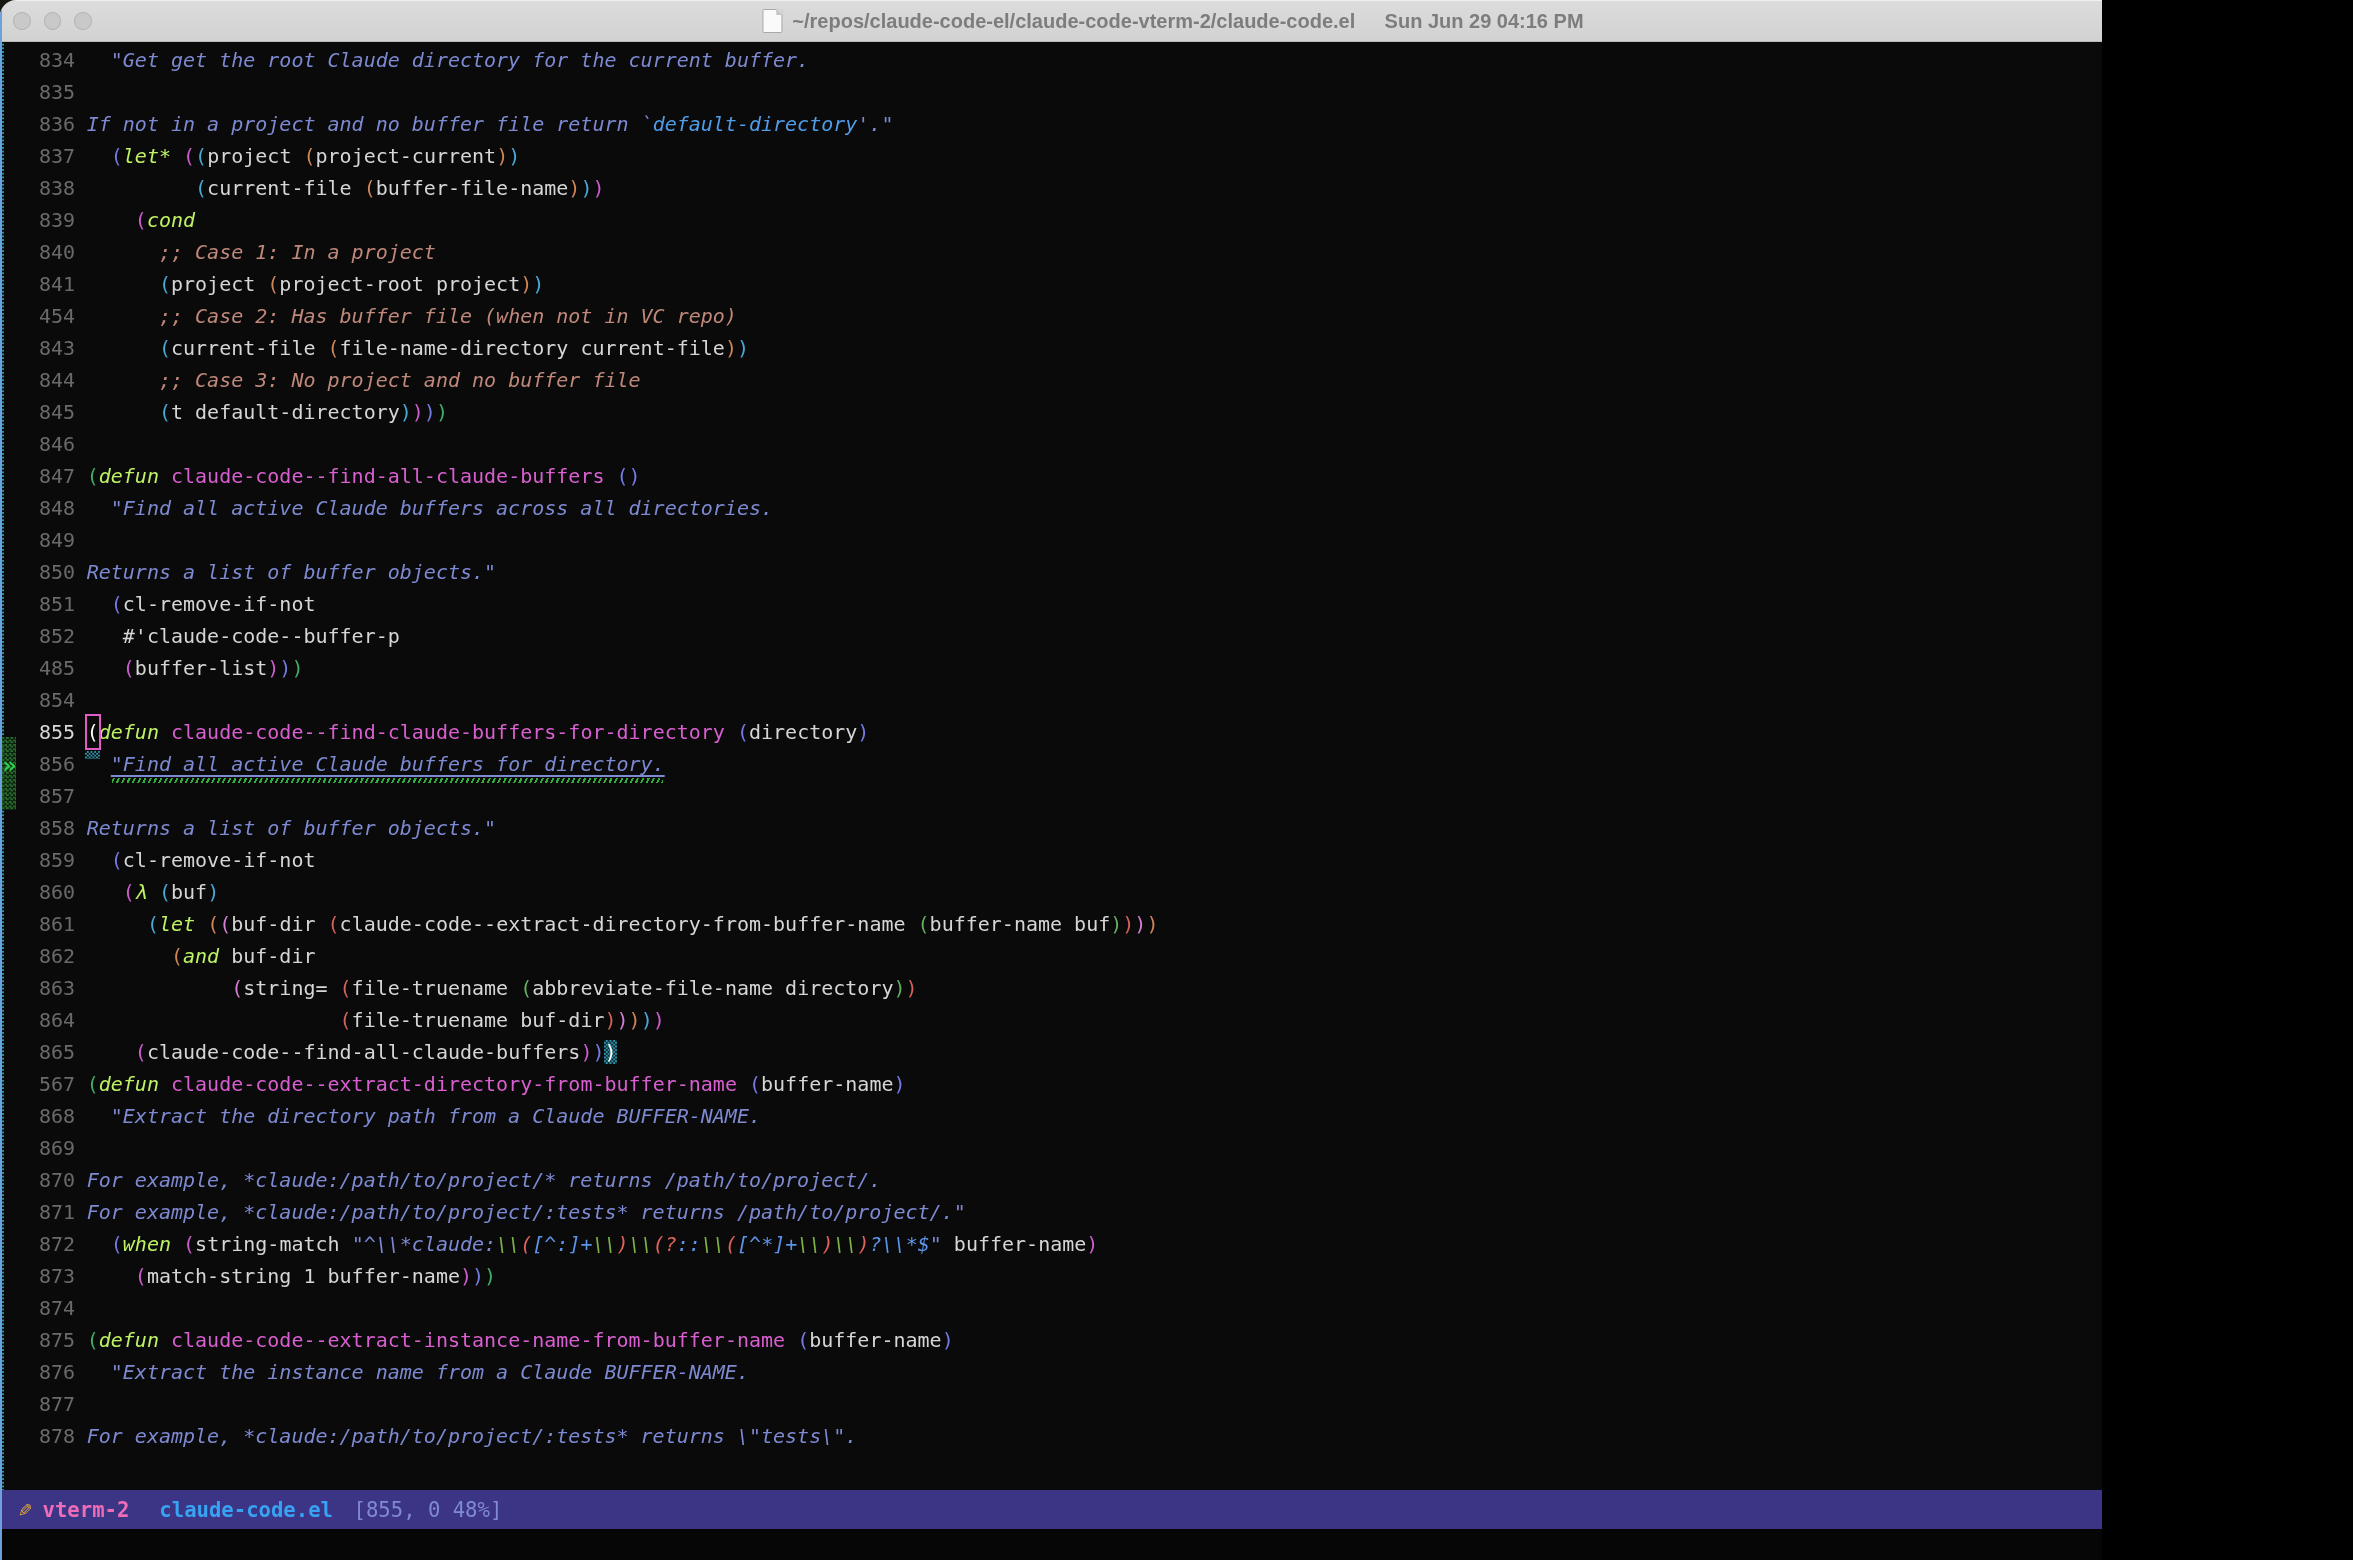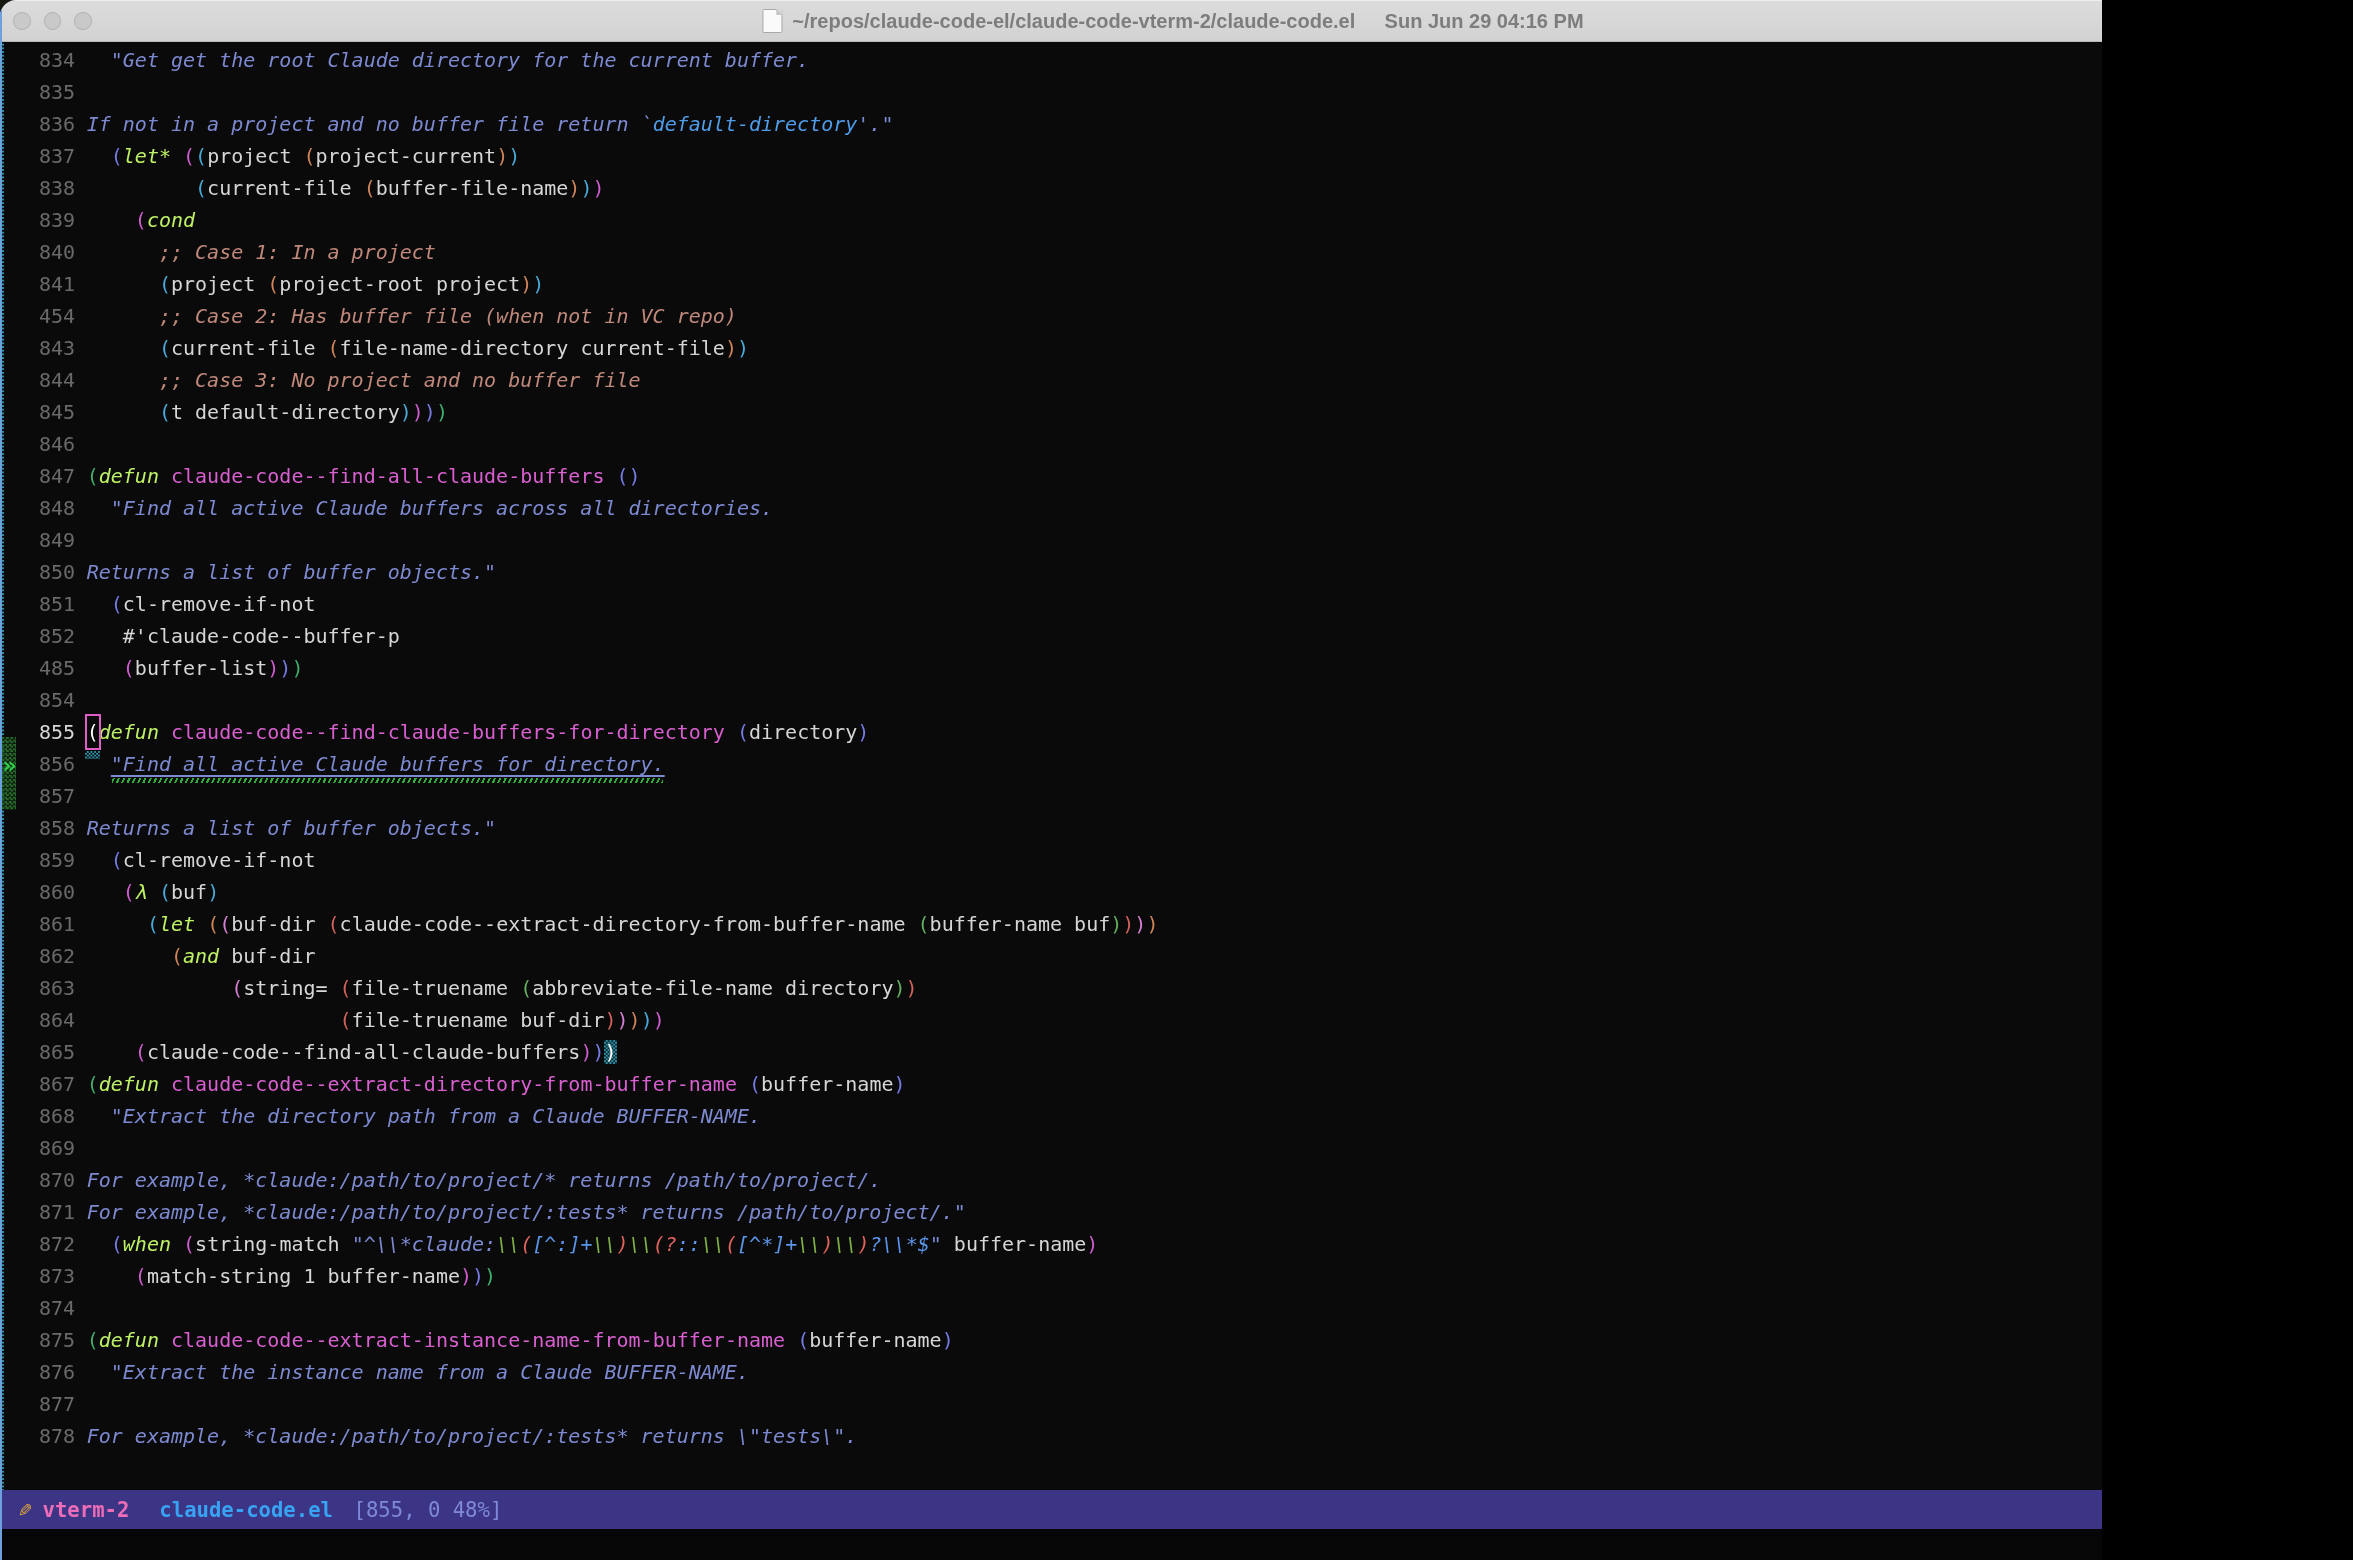--- a/index.html
+++ b/index.html
@@ -151,21 +151,21 @@
           <div class="row"><span class="lnum">856</span><span class="lcode"><span class="c-w">  </span><span class="c-docu">"Find all active Claude buffers for directory.</span></span></div>
           <div class="row"><span class="lnum">857</span><span class="lcode"></span></div>
           <div class="row"><span class="lnum">858</span><span class="lcode"><span class="c-doc">Returns a list of buffer objects."</span></span></div>
           <div class="row"><span class="lnum">859</span><span class="lcode"><span class="c-w">  </span><span class="c-p2">(</span><span class="c-w">cl-remove-if-not</span></span></div>
           <div class="row"><span class="lnum">860</span><span class="lcode"><span class="c-w">   </span><span class="c-p3">(</span><span class="c-kw">λ</span><span class="c-w"> </span><span class="c-p4">(</span><span class="c-w">buf</span><span class="c-p4">)</span></span></div>
           <div class="row"><span class="lnum">861</span><span class="lcode"><span class="c-w">     </span><span class="c-p4">(</span><span class="c-kw">let</span><span class="c-w"> </span><span class="c-p5">(</span><span class="c-p6">(</span><span class="c-w">buf-dir </span><span class="c-p7">(</span><span class="c-w">claude-code--extract-directory-from-buffer-name </span><span class="c-p8">(</span><span class="c-w">buffer-name buf</span><span class="c-p8">)</span><span class="c-p7">)</span><span class="c-p6">)</span><span class="c-p5">)</span></span></div>
           <div class="row"><span class="lnum">862</span><span class="lcode"><span class="c-w">       </span><span class="c-p5">(</span><span class="c-kw">and</span><span class="c-w"> buf-dir</span></span></div>
           <div class="row"><span class="lnum">863</span><span class="lcode"><span class="c-w">            </span><span class="c-p6">(</span><span class="c-w">string= </span><span class="c-p7">(</span><span class="c-w">file-truename </span><span class="c-p8">(</span><span class="c-w">abbreviate-file-name directory</span><span class="c-p8">)</span><span class="c-p7">)</span></span></div>
           <div class="row"><span class="lnum">864</span><span class="lcode"><span class="c-w">                     </span><span class="c-p7">(</span><span class="c-w">file-truename buf-dir</span><span class="c-p7">)</span><span class="c-p6">)</span><span class="c-p5">)</span><span class="c-p4">)</span><span class="c-p3">)</span></span></div>
           <div class="row"><span class="lnum">865</span><span class="lcode"><span class="c-w">    </span><span class="c-p3">(</span><span class="c-w">claude-code--find-all-claude-buffers</span><span class="c-p3">)</span><span class="c-p2">)</span><span class="c-pm">)</span></span></div>
-          <div class="row"><span class="lnum">867</span><span class="lcode"><span class="c-p1">(</span><span class="c-kw">defun</span><span class="c-w"> </span><span class="c-fn">claude-code--extract-directory-from-buffer-name</span><span class="c-w"> </span><span class="c-p2">(</span><span class="c-w">buffer-name</span><span class="c-p2">)</span></span></div>
+          <div class="row"><span class="lnum">567</span><span class="lcode"><span class="c-p1">(</span><span class="c-kw">defun</span><span class="c-w"> </span><span class="c-fn">claude-code--extract-directory-from-buffer-name</span><span class="c-w"> </span><span class="c-p2">(</span><span class="c-w">buffer-name</span><span class="c-p2">)</span></span></div>
           <div class="row"><span class="lnum">868</span><span class="lcode"><span class="c-doc">  "Extract the directory path from a Claude BUFFER-NAME.</span></span></div>
           <div class="row"><span class="lnum">869</span><span class="lcode"></span></div>
           <div class="row"><span class="lnum">870</span><span class="lcode"><span class="c-doc">For example, *claude:/path/to/project/* returns /path/to/project/.</span></span></div>
           <div class="row"><span class="lnum">871</span><span class="lcode"><span class="c-doc">For example, *claude:/path/to/project/:tests* returns /path/to/project/."</span></span></div>
           <div class="row"><span class="lnum">872</span><span class="lcode"><span class="c-w">  </span><span class="c-p2">(</span><span class="c-kw">when</span><span class="c-w"> </span><span class="c-p3">(</span><span class="c-w">string-match </span><span class="c-doc">"^\\*claude:</span><span class="c-rxs">\\</span><span class="c-rxp">(</span><span class="c-rxb">[^:]+</span><span class="c-rxs">\\</span><span class="c-rxp">)</span><span class="c-rxs">\\</span><span class="c-rxp">(?</span><span class="c-rxb">::</span><span class="c-rxs">\\</span><span class="c-rxp">(</span><span class="c-rxb">[^*]+</span><span class="c-rxs">\\</span><span class="c-rxp">)</span><span class="c-rxs">\\</span><span class="c-rxp">)</span><span class="c-rxb">?</span><span class="c-rxb">\\*$</span><span class="c-doc">"</span><span class="c-w"> buffer-name</span><span class="c-p3">)</span></span></div>
           <div class="row"><span class="lnum">873</span><span class="lcode"><span class="c-w">    </span><span class="c-p3">(</span><span class="c-w">match-string 1 buffer-name</span><span class="c-p3">)</span><span class="c-p2">)</span><span class="c-p1">)</span></span></div>
           <div class="row"><span class="lnum">874</span><span class="lcode"></span></div>
           <div class="row"><span class="lnum">875</span><span class="lcode"><span class="c-p1">(</span><span class="c-kw">defun</span><span class="c-w"> </span><span class="c-fn">claude-code--extract-instance-name-from-buffer-name</span><span class="c-w"> </span><span class="c-p2">(</span><span class="c-w">buffer-name</span><span class="c-p2">)</span></span></div>
           <div class="row"><span class="lnum">876</span><span class="lcode"><span class="c-doc">  "Extract the instance name from a Claude BUFFER-NAME.</span></span></div>
           <div class="row"><span class="lnum">877</span><span class="lcode"></span></div>

